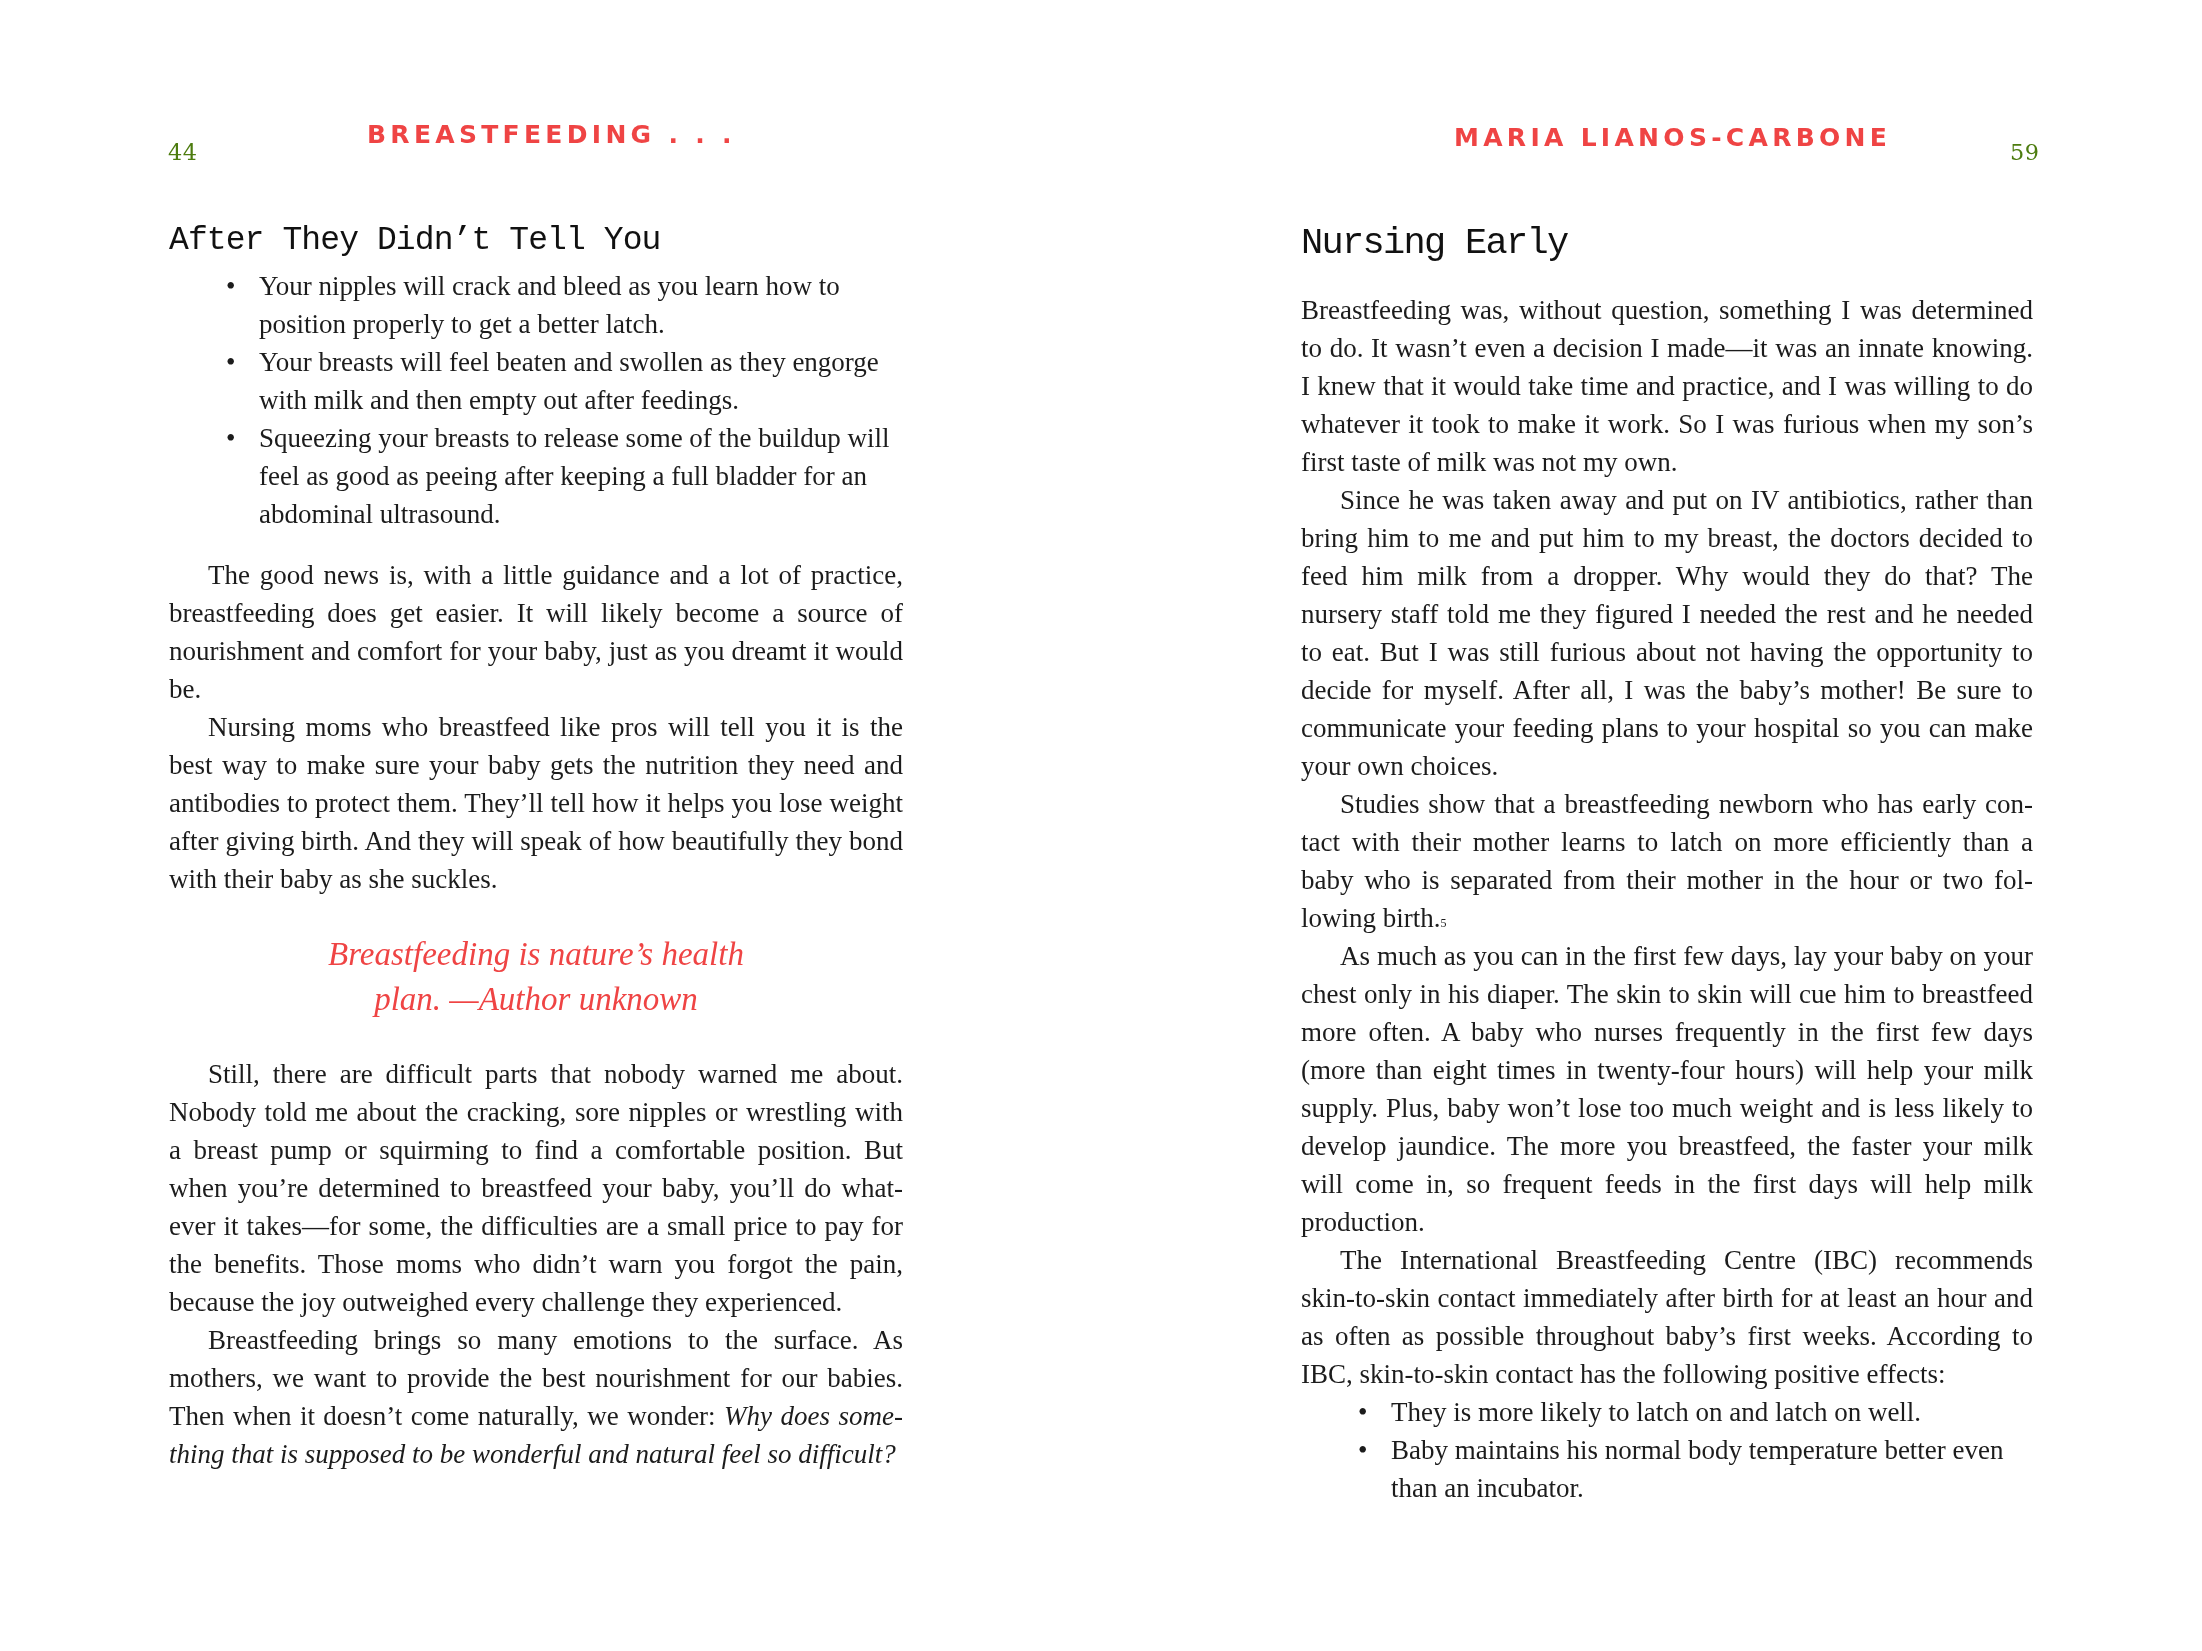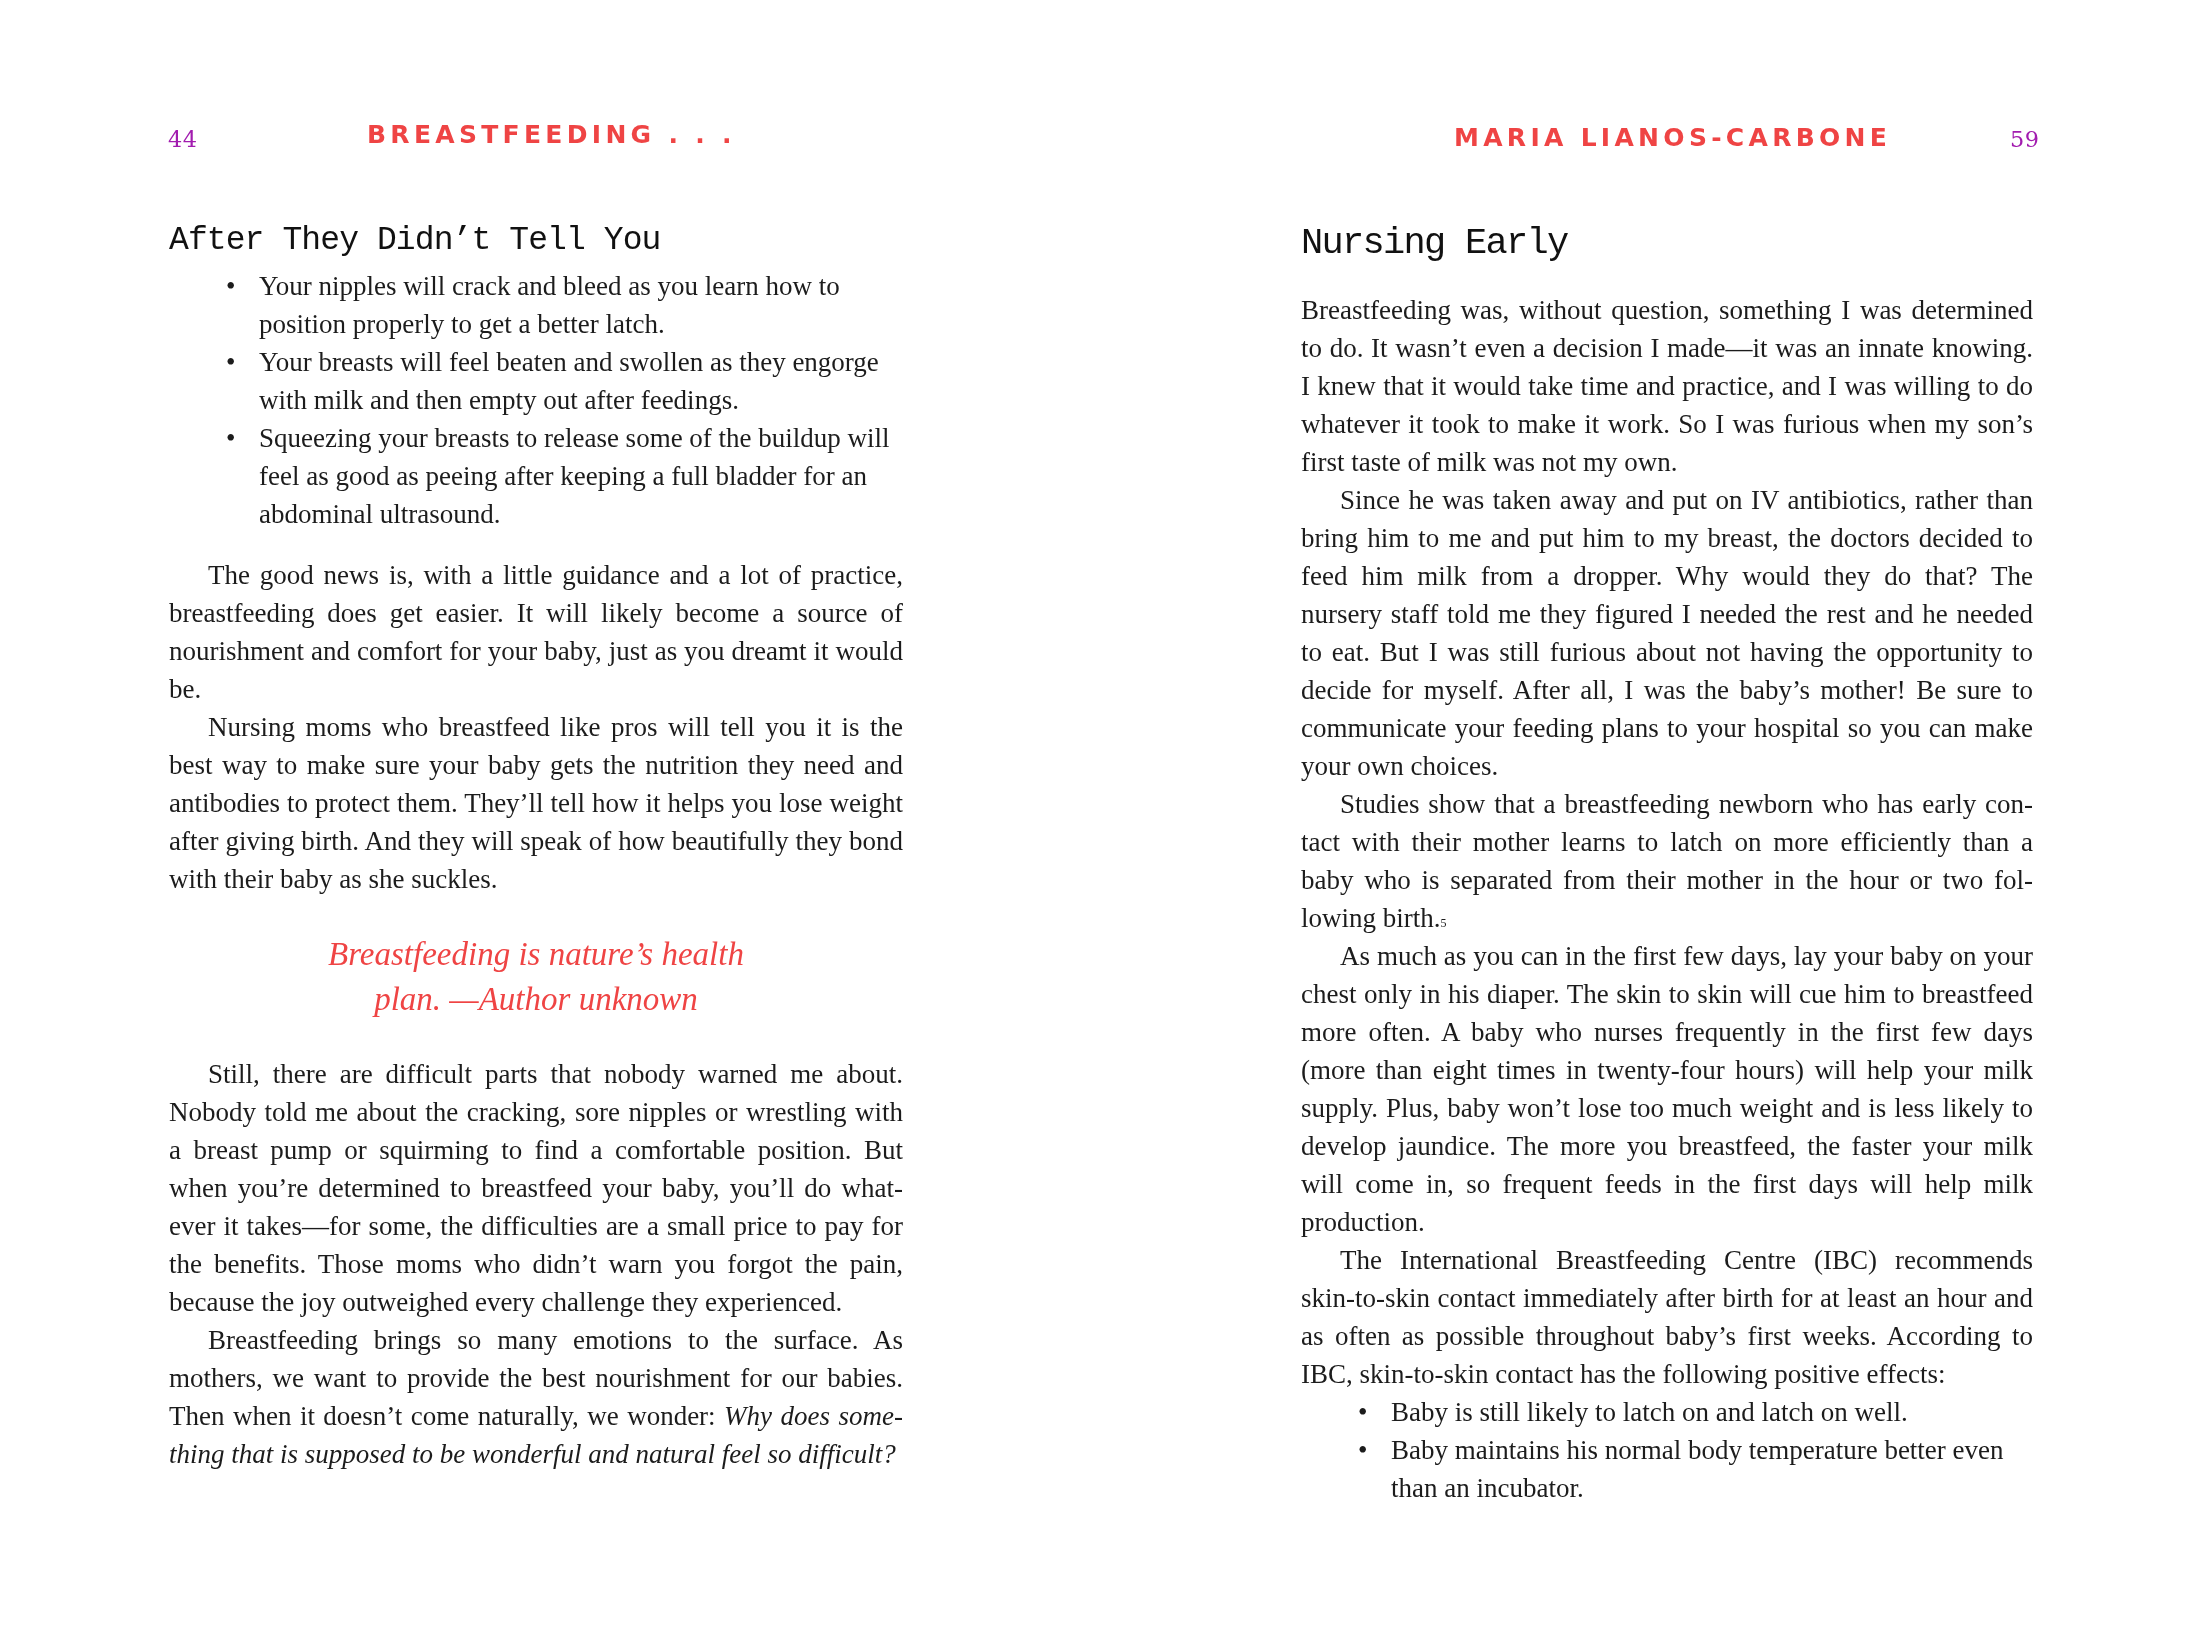--- a/index.html
+++ b/index.html
@@ -1,21 +1,21 @@
 <!DOCTYPE html>
 <html style="font-size:13.8px"><head>
 <meta charset="utf-8">
 <style>
   html, body { margin: 0; padding: 0; background: #ffffff; }
   body { width: 2203px; height: 1652px; position: relative; overflow: hidden; color: #1a1a1a; }
   .page { position: absolute; top: 0; height: 1652px; }
   .page-left { left: 0; width: 1101px; }
   .page-right { left: 1101px; width: 1101px; }
 
-  .folio { position: absolute; top: 126px; font-family: "DejaVu Serif", serif; font-size: 22.4px; color: #a21caf; font-weight: 300; letter-spacing: 0.4px; }
+  .folio { position: absolute; top: 139px; font-family: "DejaVu Serif", serif; font-size: 22.4px; color: #4d7c0f; font-weight: 300; letter-spacing: 0.4px; }
   .folio-left { left: 168px; }
   .folio-right { left: 909px; }
 
   .running-head { position: absolute; font-family: "DejaVu Sans", sans-serif; font-weight: bold; font-size: 25px; letter-spacing: 4.3px; color: #ef4444; }
   .rh-left { left: 367px; top: 120px; }
   .rh-right { left: 353px; top: 123px; }
 
   .column { position: absolute; width: 734px; font-family: "Liberation Serif", serif; font-size: 27px; line-height: 38px; color: #1c1c1c; }
   .col-left { left: 169px; top: 219px; }
   .col-right { left: 200px; top: 215px; width: 732px; }
@@ -75,18 +75,18 @@
   <div class="column col-right">
     <h2 class="h-typewriter h-large">Nursing Early</h2>
 
     <p class="noindent">Breastfeeding was, without question, something I was determined to do. It wasn’t even a decision I made—it was an innate knowing. I knew that it would take time and practice, and I was willing to do whatever it took to make it work. So I was furious when my son’s first taste of milk was not my own.</p>
     <p>Since he was taken away and put on IV antibiotics, rather than bring him to me and put him to my breast, the doctors decided to feed him milk from a dropper. Why would they do that? The nursery staff told me they figured I needed the rest and he needed to eat. But I was still furious about not having the opportunity to decide for myself. After all, I was the baby’s mother! Be sure to communicate your feeding plans to your hospital so you can make your own choices.</p>
     <p><span>Studies show that a breastfeeding newborn who has early con­tact with their mother learns to latch on more efficiently than a baby who is separated from their mother in the hour or two fol­lowing birth.</span><sup>5</sup></p>
     <p>As much as you can in the first few days, lay your baby on your chest only in his diaper. The skin to skin will cue him to breastfeed more often. A baby who nurses frequently in the first few days (more than eight times in twenty-four hours) will help your milk supply. Plus, baby won’t lose too much weight and is less likely to develop jaundice. The more you breastfeed, the faster your milk will come in, so frequent feeds in the first days will help milk production.</p>
     <p>The International Breastfeeding Centre (IBC) recommends skin-to-skin contact immediately after birth for at least an hour and as often as possible throughout baby’s first weeks. According to IBC, skin-to-skin contact has the following positive effects:</p>
 
     <ul class="bullets">
-      <li><span class="dot">•</span><span>Baby is still likely to latch on and latch on well.</span></li>
+      <li><span class="dot">•</span><span>They is more likely to latch on and latch on well.</span></li>
       <li><span class="dot">•</span><span>Baby maintains his normal body temperature better even than an incubator.</span></li>
     </ul>
   </div>
 </div>
 
 
 </body></html>

